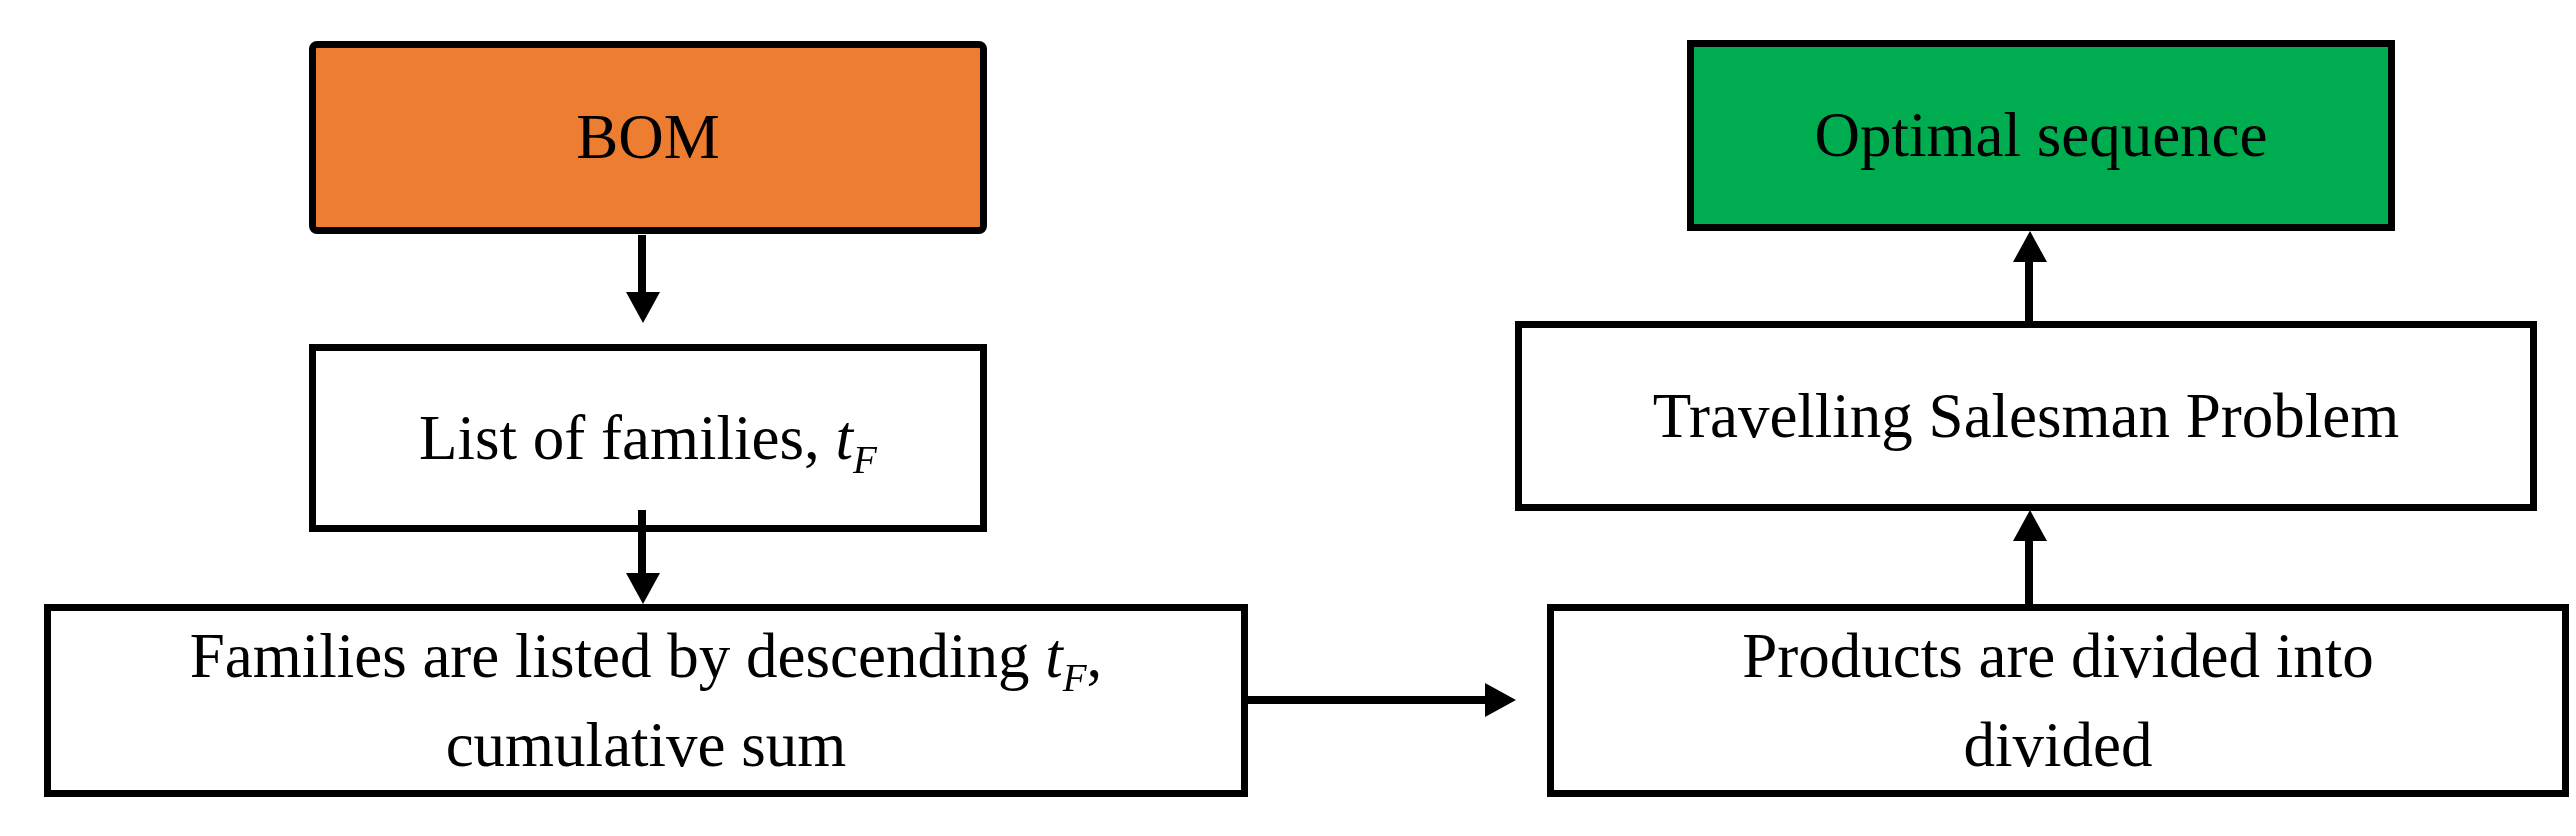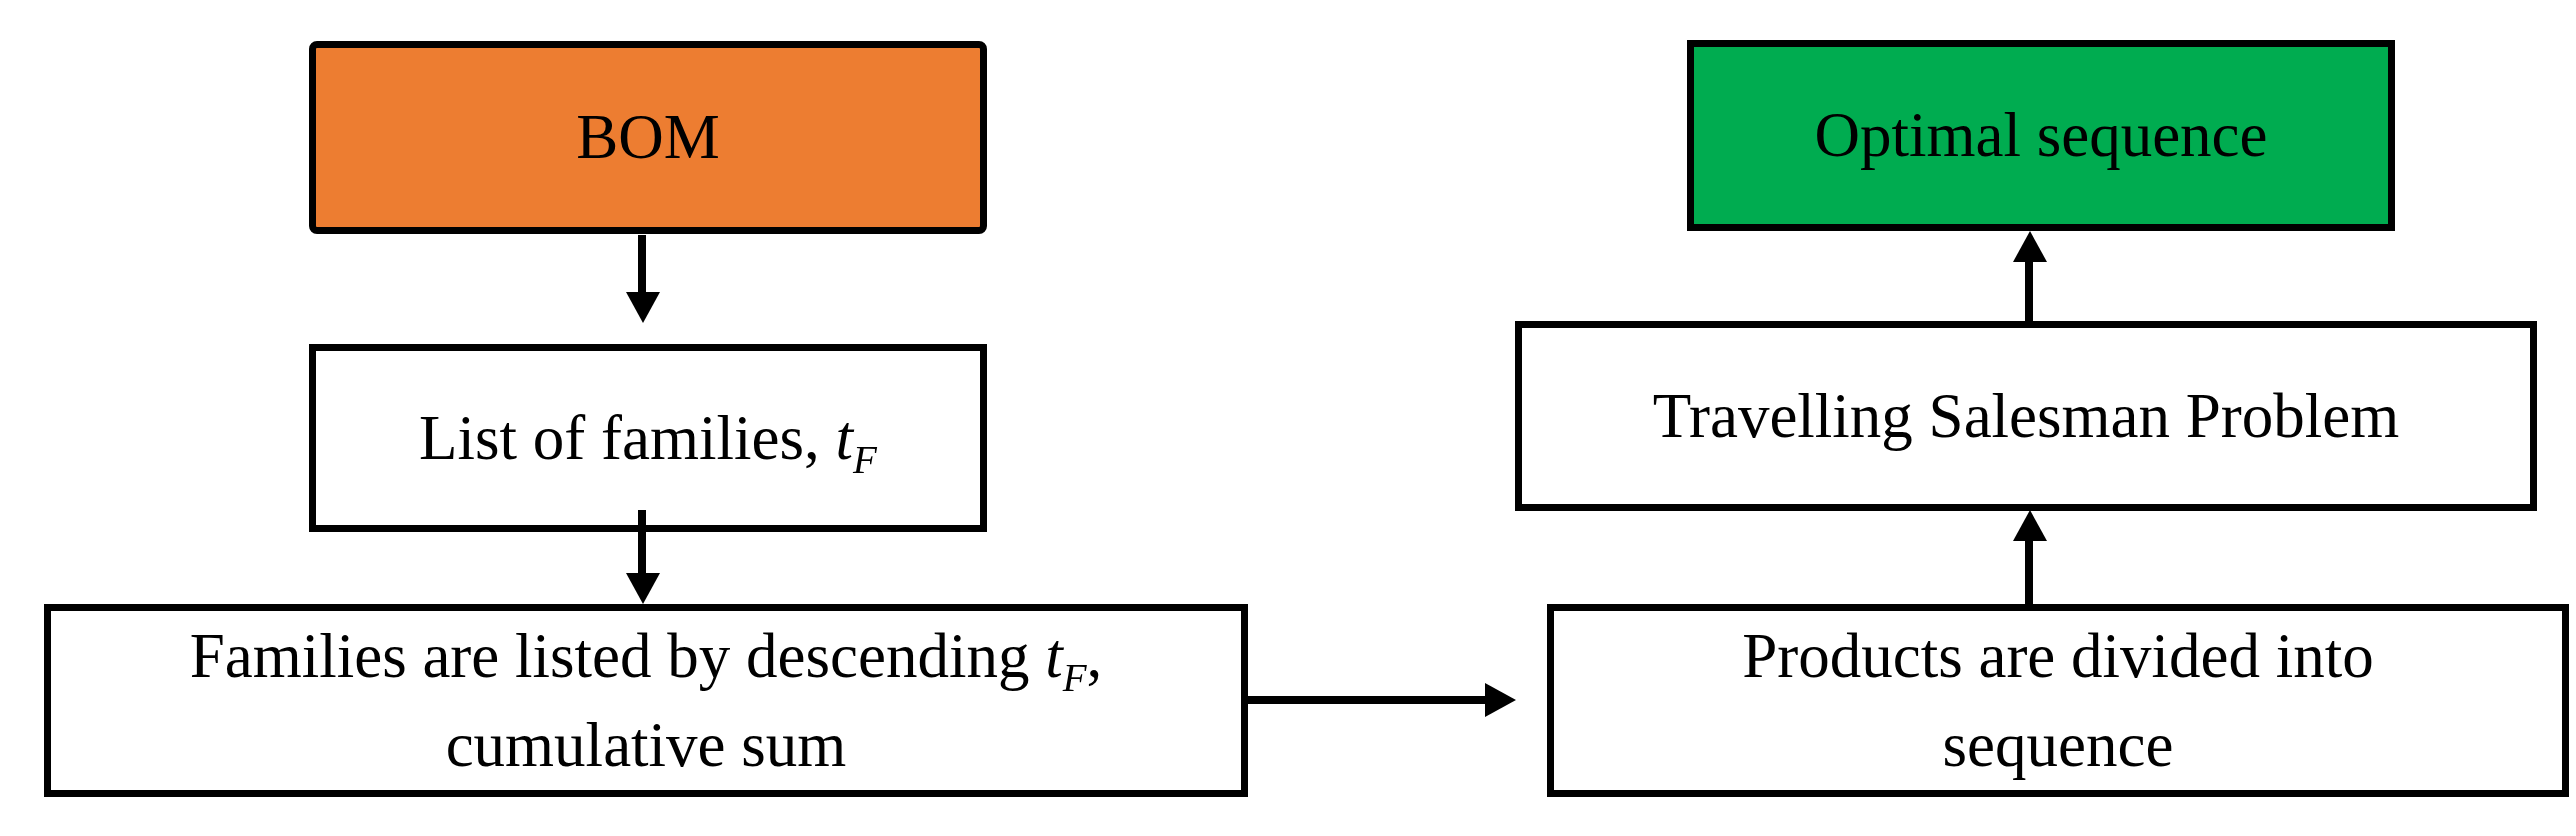--- a/index.html
+++ b/index.html
@@ -85,21 +85,21 @@
   <div class="box" style="left: 1675px; top: 40px; width: 708px; height: 191px; background-color: rgb(0, 172, 80); margin-left: 12px;">
     <span>Optimal sequence</span>
   </div>
 
   <div class="box" style="left:1515px; top:321px; width:1022px; height:190px;">
     <span>Travelling Salesman Problem</span>
   </div>
 
   <div class="box" style="left:1515px; top:604px; width:1022px; height:193px;margin-left:32px;">
     <span><span>Products are divided into</span><br>
-      <span>sequence</span></span>
+      <span>divided</span></span>
   </div>
 
   <div>
     <div class="shaft" style="left:638px; top:235px; width:8.4px; height:60px;"></div>
     <div class="head down" style="left:626px; top:292px;"></div>
   </div>
 
   <div>
     <div class="shaft" style="left:638px; top:510px; width:8.4px; height:65px;"></div>
     <div class="head down" style="left:626px; top:573px;"></div>

